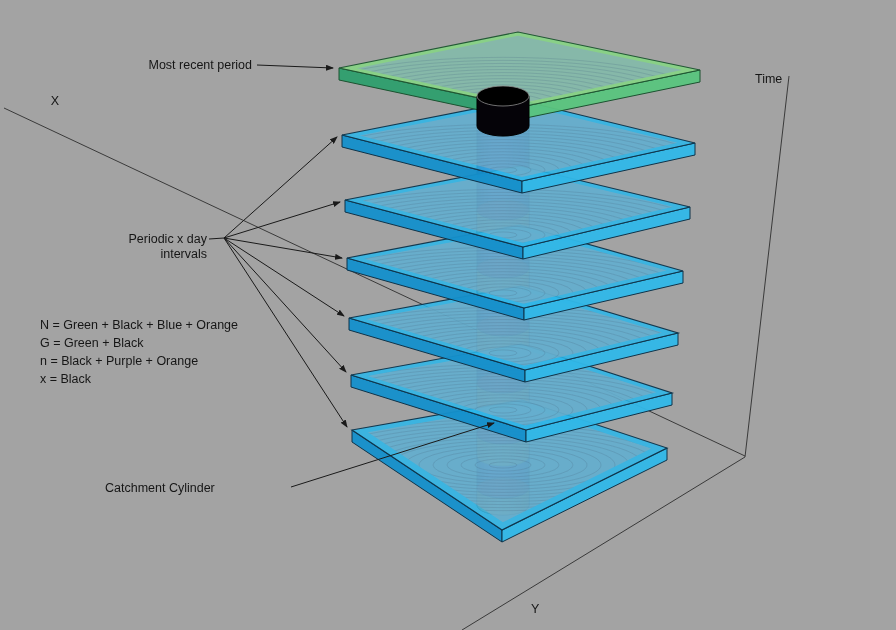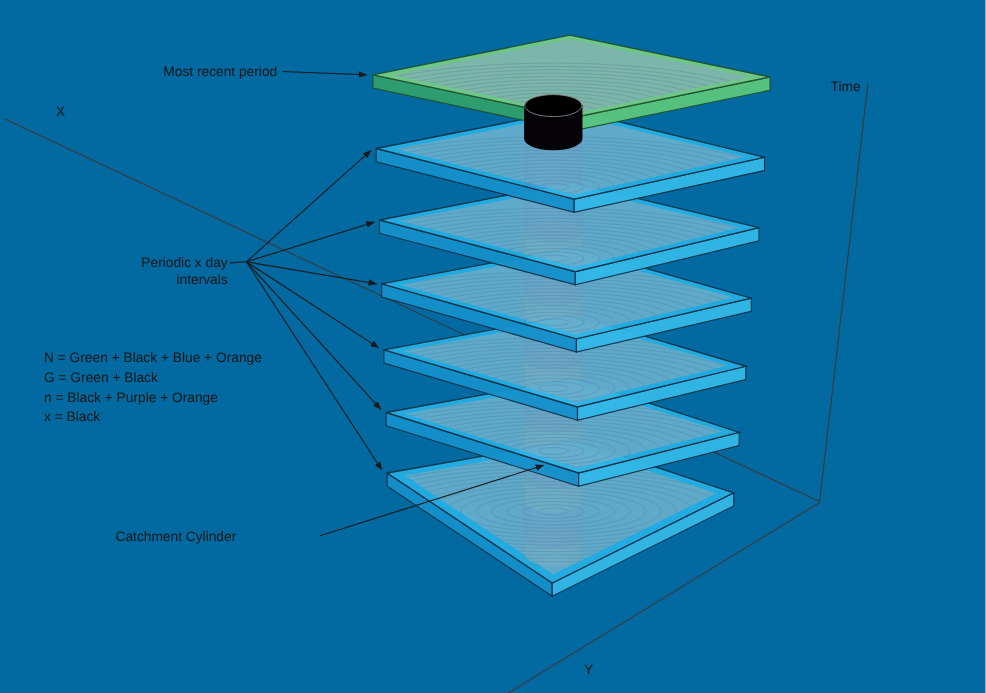--- a/index.html
+++ b/index.html
@@ -1,16 +1,16 @@
 <!DOCTYPE html>
 <html><head>
 <meta charset="utf-8">
 <style>
   html,body{margin:0;padding:0;background:#ffffff;}
-  .stage{position:relative;width:896px;height:630px;background:#0369a1;overflow:hidden;
+  .stage{position:relative;width:896px;height:630px;background:#a3a3a3;overflow:hidden;
          font-family:"Liberation Sans", sans-serif;text-decoration:underline;}
   svg{display:block;}
   .lbl{font-family:"Liberation Sans", sans-serif;font-size:12.5px;fill:#161616;}
   .lbl-axis{font-family:"Liberation Sans", sans-serif;font-size:12.5px;fill:#161616;}
 </style>
 </head>
 <body>
 
 <div class="stage">
 <svg id="scene" width="896" height="630" viewBox="0 0 896 630">

